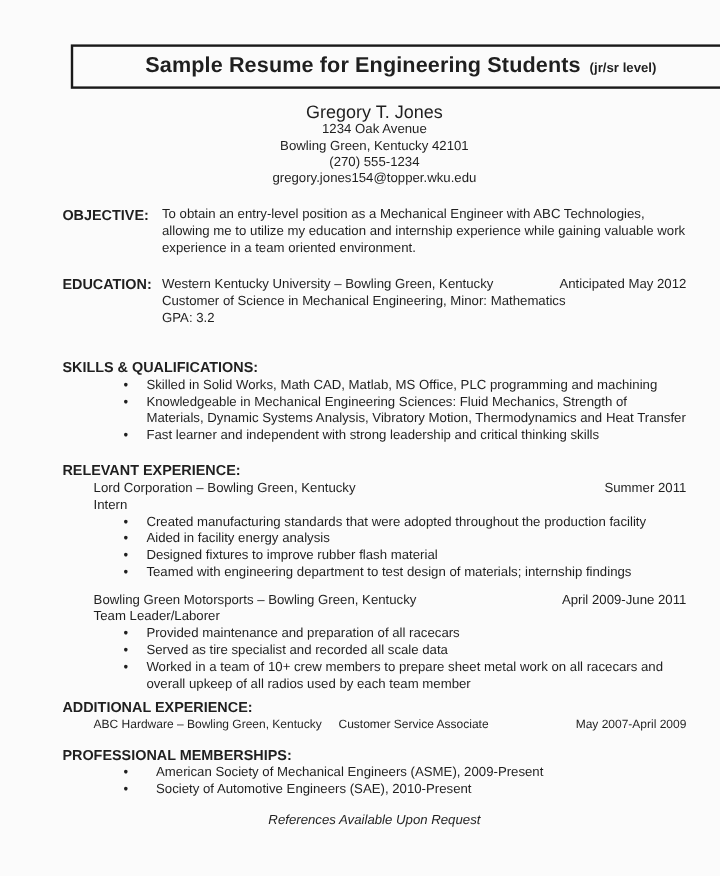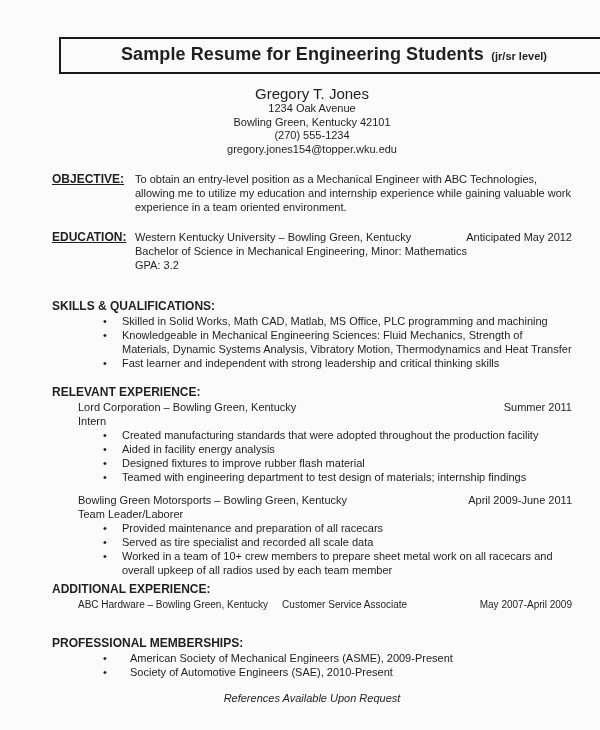--- a/index.html
+++ b/index.html
@@ -19,21 +19,21 @@
     text-align: center;
     padding: 5px 2px 7px 2px;
   }
   .title-main { font-size: 18px; font-weight: bold; letter-spacing: 0.1px; }
   .title-suffix { font-size: 11px; font-weight: bold; margin-left: 3px; }
 
   .contact { text-align: center; margin-top: 11px; font-size: 11px; line-height: 13.5px; }
   .contact .name { font-size: 15px; font-weight: normal; line-height: 17px; }
 
   .label-row { display: flex; margin-top: 16px; }
-  .label-col { flex: none; width: 83px; font-size: 12px; font-weight: bold; line-height: 14px; text-decoration: underline; }
+  .label-col { flex: none; width: 83px; font-size: 12px; font-weight: bold; line-height: 14px; }
   .content-col { flex: 1; font-size: 11px; line-height: 14px; }
 
   .flex-line { display: flex; }
   .date { margin-left: auto; white-space: nowrap; padding-left: 8px; }
 
   .section { margin-top: 27px; }
   .section-heading { font-size: 12px; font-weight: bold; line-height: 15px; }
 
   .bullets { font-size: 11px; line-height: 14px; }
   .bullet-row { display: flex; padding-left: 51px; }
@@ -41,21 +41,21 @@
   .bullet-row .btxt { flex: 1; }
   .bullets.wide .bullet-row .blt { width: 27px; }
 
   .job { font-size: 11px; line-height: 14px; }
   .job + .job { margin-top: 9px; }
   .job-head { display: flex; padding-left: 26px; }
   .job-title { padding-left: 26px; }
 
   .sec-relevant { margin-top: 15px; }
   .sec-additional { margin-top: 5px; }
-  .sec-memberships { margin-top: 24px; }
+  .sec-memberships { margin-top: 10px; }
 
   .additional-line { display: flex; font-size: 10px; line-height: 14px; padding-left: 26px; margin-top: 1px; }
   .additional-role { margin-left: 14px; white-space: nowrap; }
 
   .footer { text-align: center; font-size: 11px; font-style: italic; margin-top: 12px; line-height: 14px; }
 </style>
 </head>
 <body>
 
 <div class="page">
@@ -78,21 +78,21 @@
     <div class="content-col">To obtain an entry-level position as a Mechanical Engineer with ABC Technologies, allowing me to utilize my education and internship experience while gaining valuable work experience in a team oriented environment.</div>
   </div>
 
   <div class="label-row">
     <div class="label-col">EDUCATION:</div>
     <div class="content-col">
       <div class="flex-line">
         <span>Western Kentucky University – Bowling Green, Kentucky</span>
         <span class="date">Anticipated May 2012</span>
       </div>
-      <div>Bachelor of Science in Mechanical Engineering, Minor: Mathematics</div>
+      <div>Customer of Science in Mechanical Engineering, Minor: Mathematics</div>
       <div>GPA: 3.2</div>
     </div>
   </div>
 
   <div class="section">
     <div class="section-heading">SKILLS &amp; QUALIFICATIONS:</div>
     <div class="bullets">
       <div class="bullet-row">
         <span class="blt">•</span>
         <span class="btxt">Skilled in Solid Works, Math CAD, Matlab, MS Office, PLC programming and machining</span>

